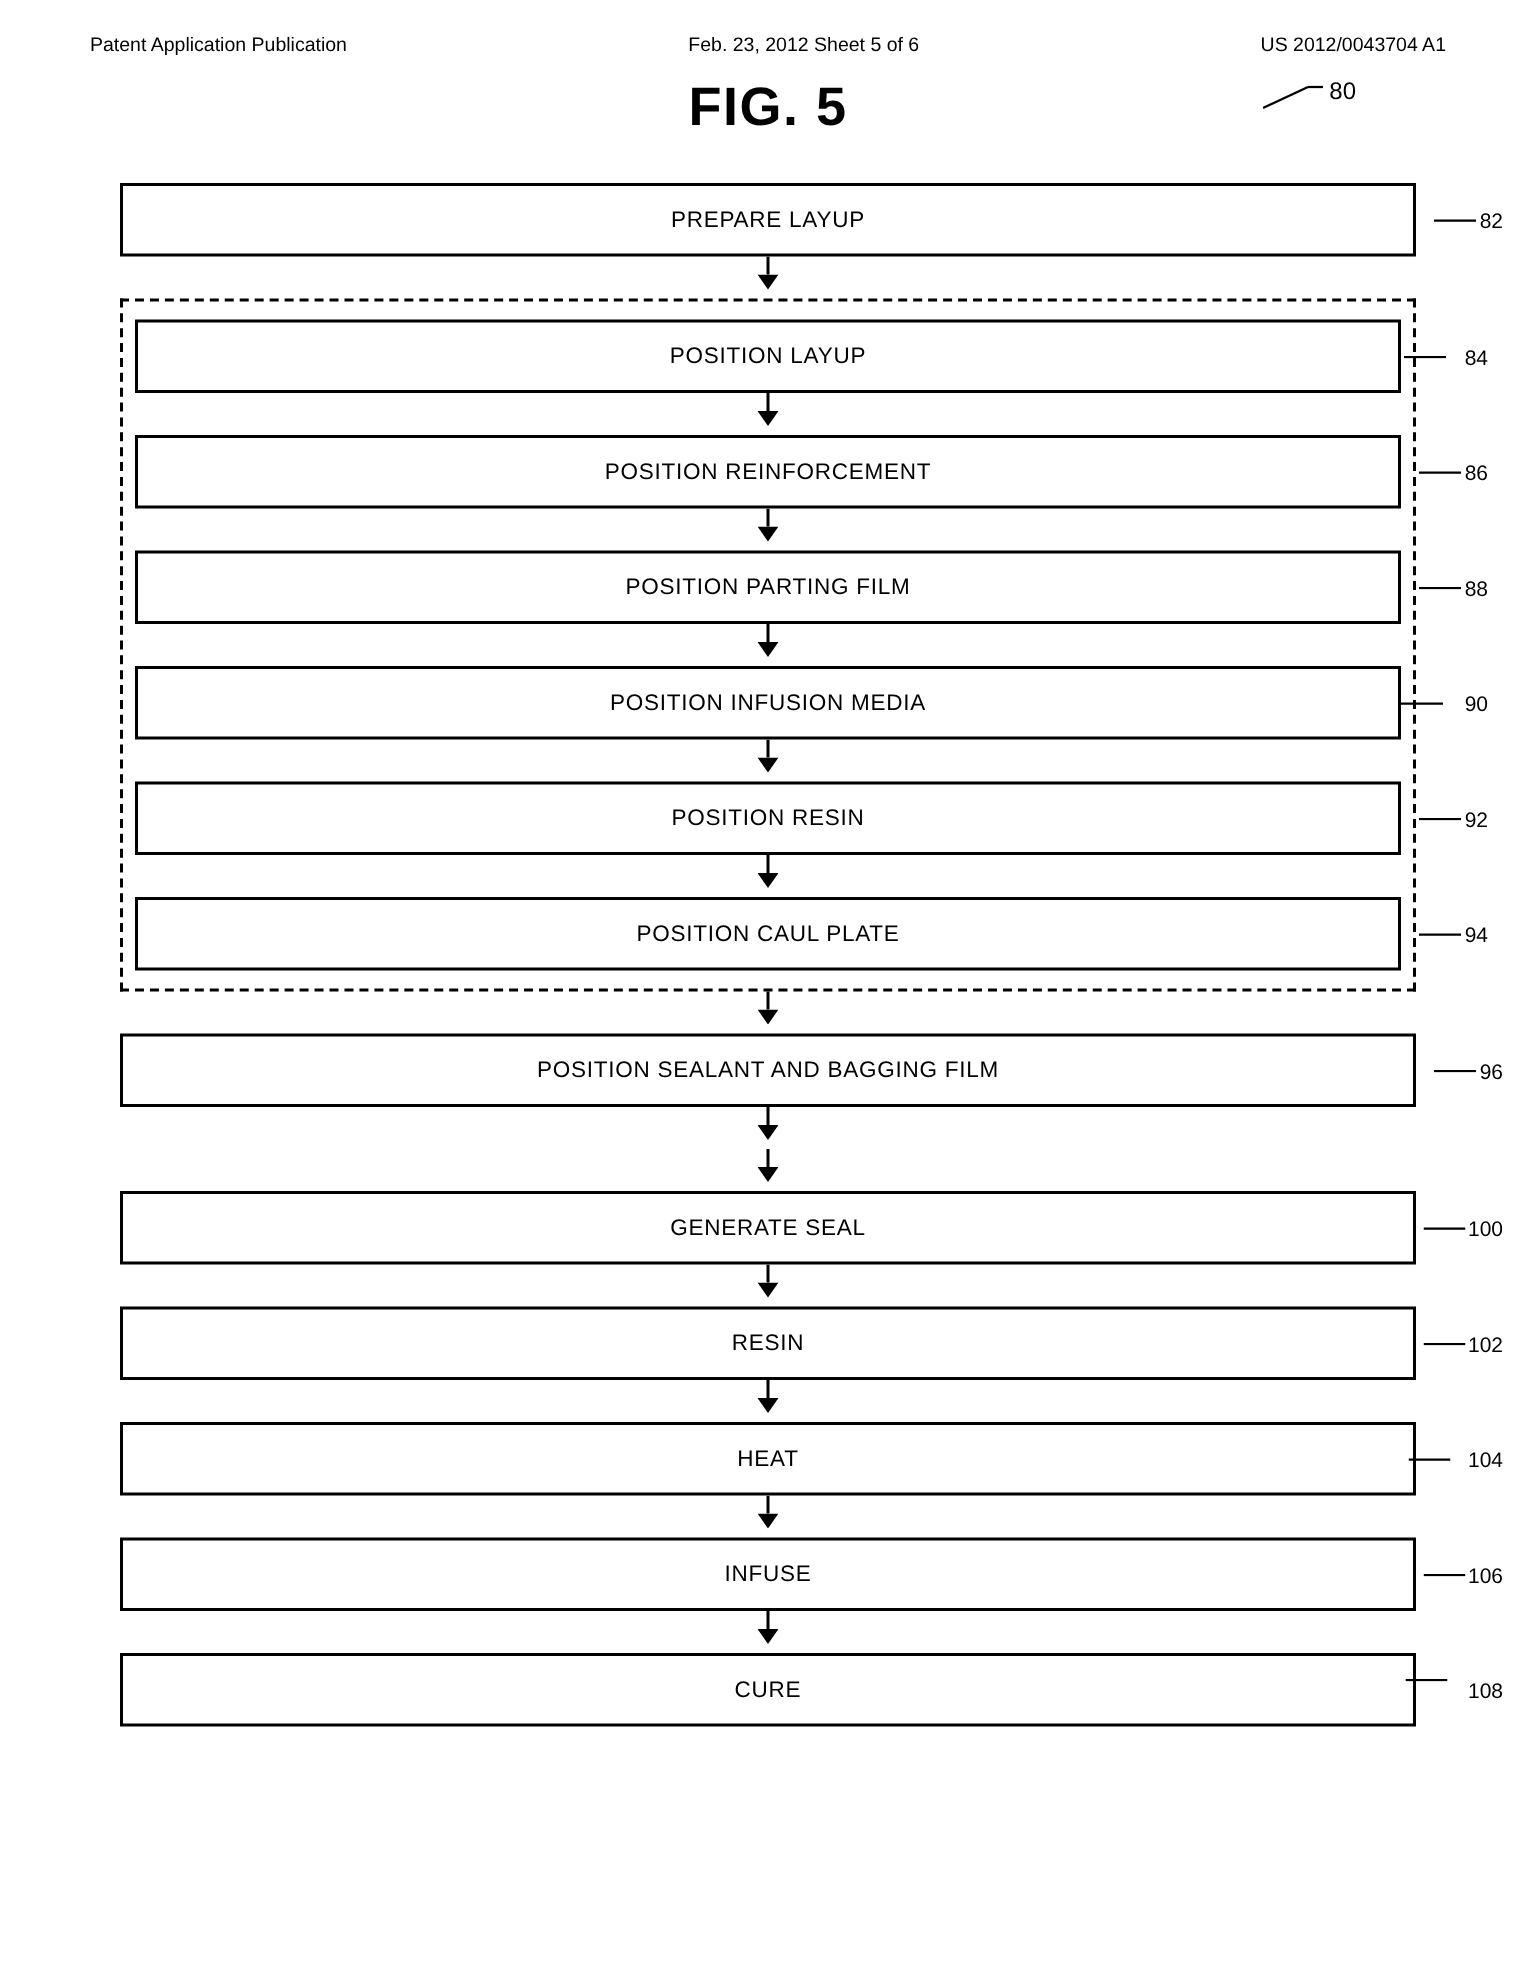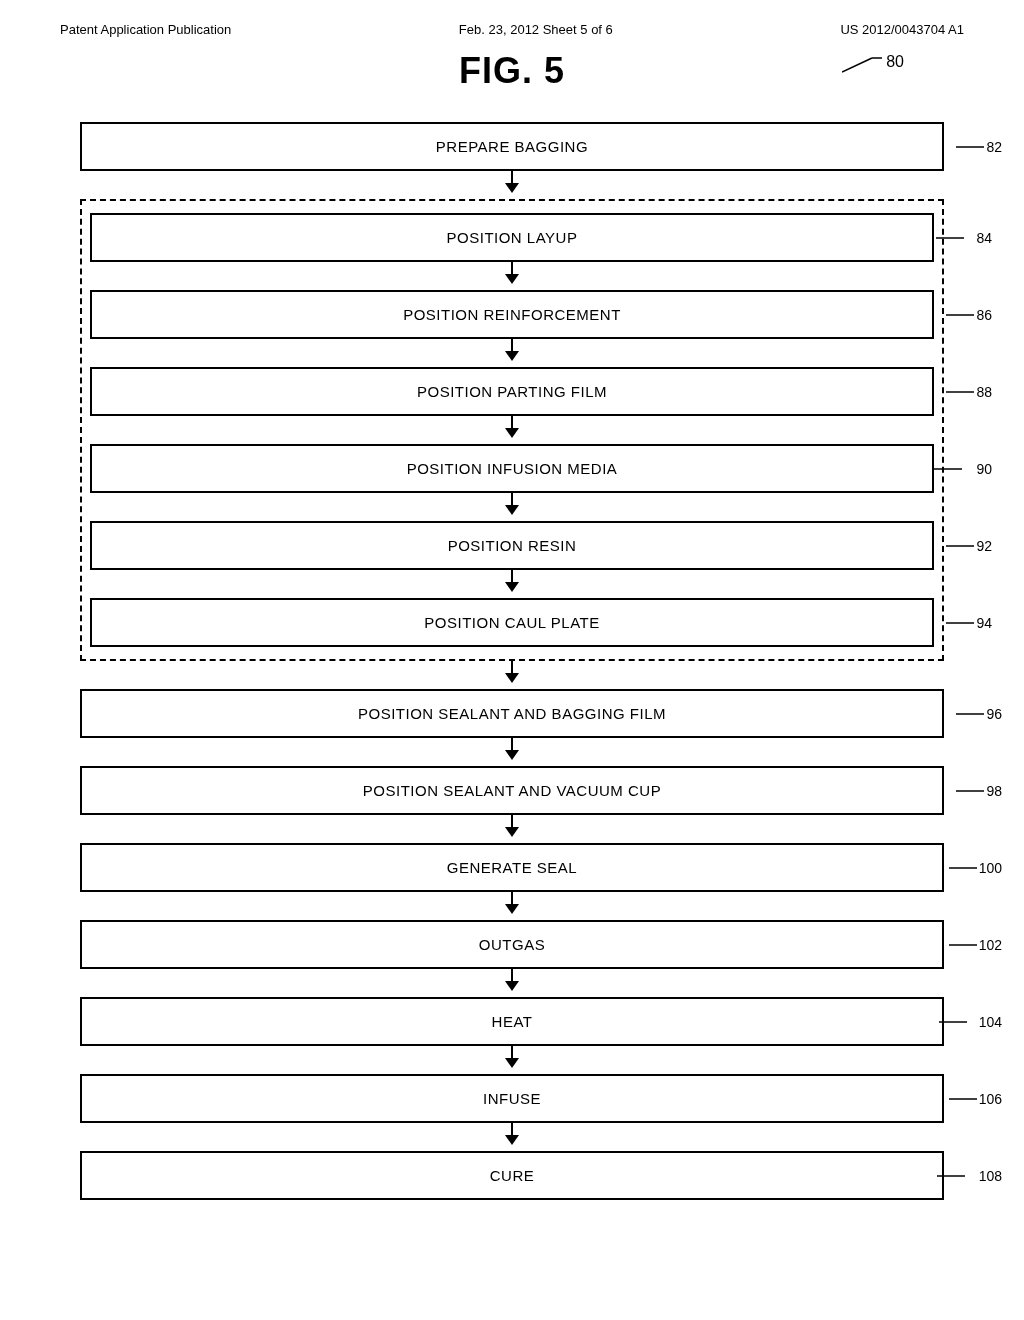--- a/index.html
+++ b/index.html
@@ -79,21 +79,21 @@
     <svg width="40" height="24" viewBox="0 0 40 24">
       <line x1="0" y1="22" x2="30" y2="8" stroke="#000" stroke-width="1.5"></line>
       <line x1="30" y1="8" x2="40" y2="8" stroke="#000" stroke-width="1.5"></line>
     </svg>
     <span>80</span>
   </div>
 </div>
 
 <div class="flowchart" id="flowchart">
 <div style="display: flex; align-items: center; width: 100%; position: relative;">
-      <div class="flow-box">PREPARE BAGGING</div>
+      <div class="flow-box">PREPARE LAYUP</div>
       <div style="position: absolute; right: -58px; top: 50%; transform: translateY(-50%); font-size: 14px; white-space: nowrap; display: flex; align-items: center; gap: 2px;">
         <svg width="28" height="2" viewBox="0 0 28 2">
           <line x1="0" y1="1" x2="28" y2="1" stroke="#000" stroke-width="1.5"></line>
         </svg>
         <span>82</span>
       </div>
     </div>
     <div style="display: flex; flex-direction: column; align-items: center; height: 28px;">
       <div style="width:2px;height:12px;background:#000;"></div>
       <svg width="14" height="10" viewBox="0 0 14 10">
@@ -200,29 +200,20 @@
         </svg>
         <span>96</span>
       </div>
     </div>
     <div style="display: flex; flex-direction: column; align-items: center; height: 28px;">
       <div style="width:2px;height:12px;background:#000;"></div>
       <svg width="14" height="10" viewBox="0 0 14 10">
         <polygon points="7,10 0,0 14,0" fill="#000"></polygon>
       </svg>
     </div>
-    <div style="display: flex; align-items: center; width: 100%; position: relative;">
-      <div class="flow-box">POSITION SEALANT AND VACUUM CUP</div>
-      <div style="position: absolute; right: -58px; top: 50%; transform: translateY(-50%); font-size: 14px; white-space: nowrap; display: flex; align-items: center; gap: 2px;">
-        <svg width="28" height="2" viewBox="0 0 28 2">
-          <line x1="0" y1="1" x2="28" y2="1" stroke="#000" stroke-width="1.5"></line>
-        </svg>
-        <span>98</span>
-      </div>
-    </div>
     <div style="display: flex; flex-direction: column; align-items: center; height: 28px;">
       <div style="width:2px;height:12px;background:#000;"></div>
       <svg width="14" height="10" viewBox="0 0 14 10">
         <polygon points="7,10 0,0 14,0" fill="#000"></polygon>
       </svg>
     </div>
     <div style="display: flex; align-items: center; width: 100%; position: relative;">
       <div class="flow-box">GENERATE SEAL</div>
       <div style="position: absolute; right: -58px; top: 50%; transform: translateY(-50%); font-size: 14px; white-space: nowrap; display: flex; align-items: center; gap: 2px;">
         <svg width="28" height="2" viewBox="0 0 28 2">
@@ -231,21 +222,21 @@
         <span>100</span>
       </div>
     </div>
     <div style="display: flex; flex-direction: column; align-items: center; height: 28px;">
       <div style="width:2px;height:12px;background:#000;"></div>
       <svg width="14" height="10" viewBox="0 0 14 10">
         <polygon points="7,10 0,0 14,0" fill="#000"></polygon>
       </svg>
     </div>
     <div style="display: flex; align-items: center; width: 100%; position: relative;">
-      <div class="flow-box">OUTGAS</div>
+      <div class="flow-box">RESIN</div>
       <div style="position: absolute; right: -58px; top: 50%; transform: translateY(-50%); font-size: 14px; white-space: nowrap; display: flex; align-items: center; gap: 2px;">
         <svg width="28" height="2" viewBox="0 0 28 2">
           <line x1="0" y1="1" x2="28" y2="1" stroke="#000" stroke-width="1.5"></line>
         </svg>
         <span>102</span>
       </div>
     </div>
     <div style="display: flex; flex-direction: column; align-items: center; height: 28px;">
       <div style="width:2px;height:12px;background:#000;"></div>
       <svg width="14" height="10" viewBox="0 0 14 10">
@@ -277,20 +268,20 @@
       </div>
     </div>
     <div style="display: flex; flex-direction: column; align-items: center; height: 28px;">
       <div style="width:2px;height:12px;background:#000;"></div>
       <svg width="14" height="10" viewBox="0 0 14 10">
         <polygon points="7,10 0,0 14,0" fill="#000"></polygon>
       </svg>
     </div>
     <div style="display: flex; align-items: center; width: 100%; position: relative;">
       <div class="flow-box">CURE</div>
-      <div style="position: absolute; right: -58px; top: 50%; transform: translateY(-50%); font-size: 14px; white-space: nowrap; display: flex; align-items: center; gap: 14px;">
+      <div style="position: absolute; right: -58px; top: 50%; transform: translateY(-50%); font-size: 14px; white-space: nowrap; display: flex; gap: 14px;">
         <svg width="28" height="2" viewBox="0 0 28 2">
           <line x1="0" y1="1" x2="28" y2="1" stroke="#000" stroke-width="1.5"></line>
         </svg>
         <span>108</span>
       </div>
     </div>
   </div>
 
 </body></html>

